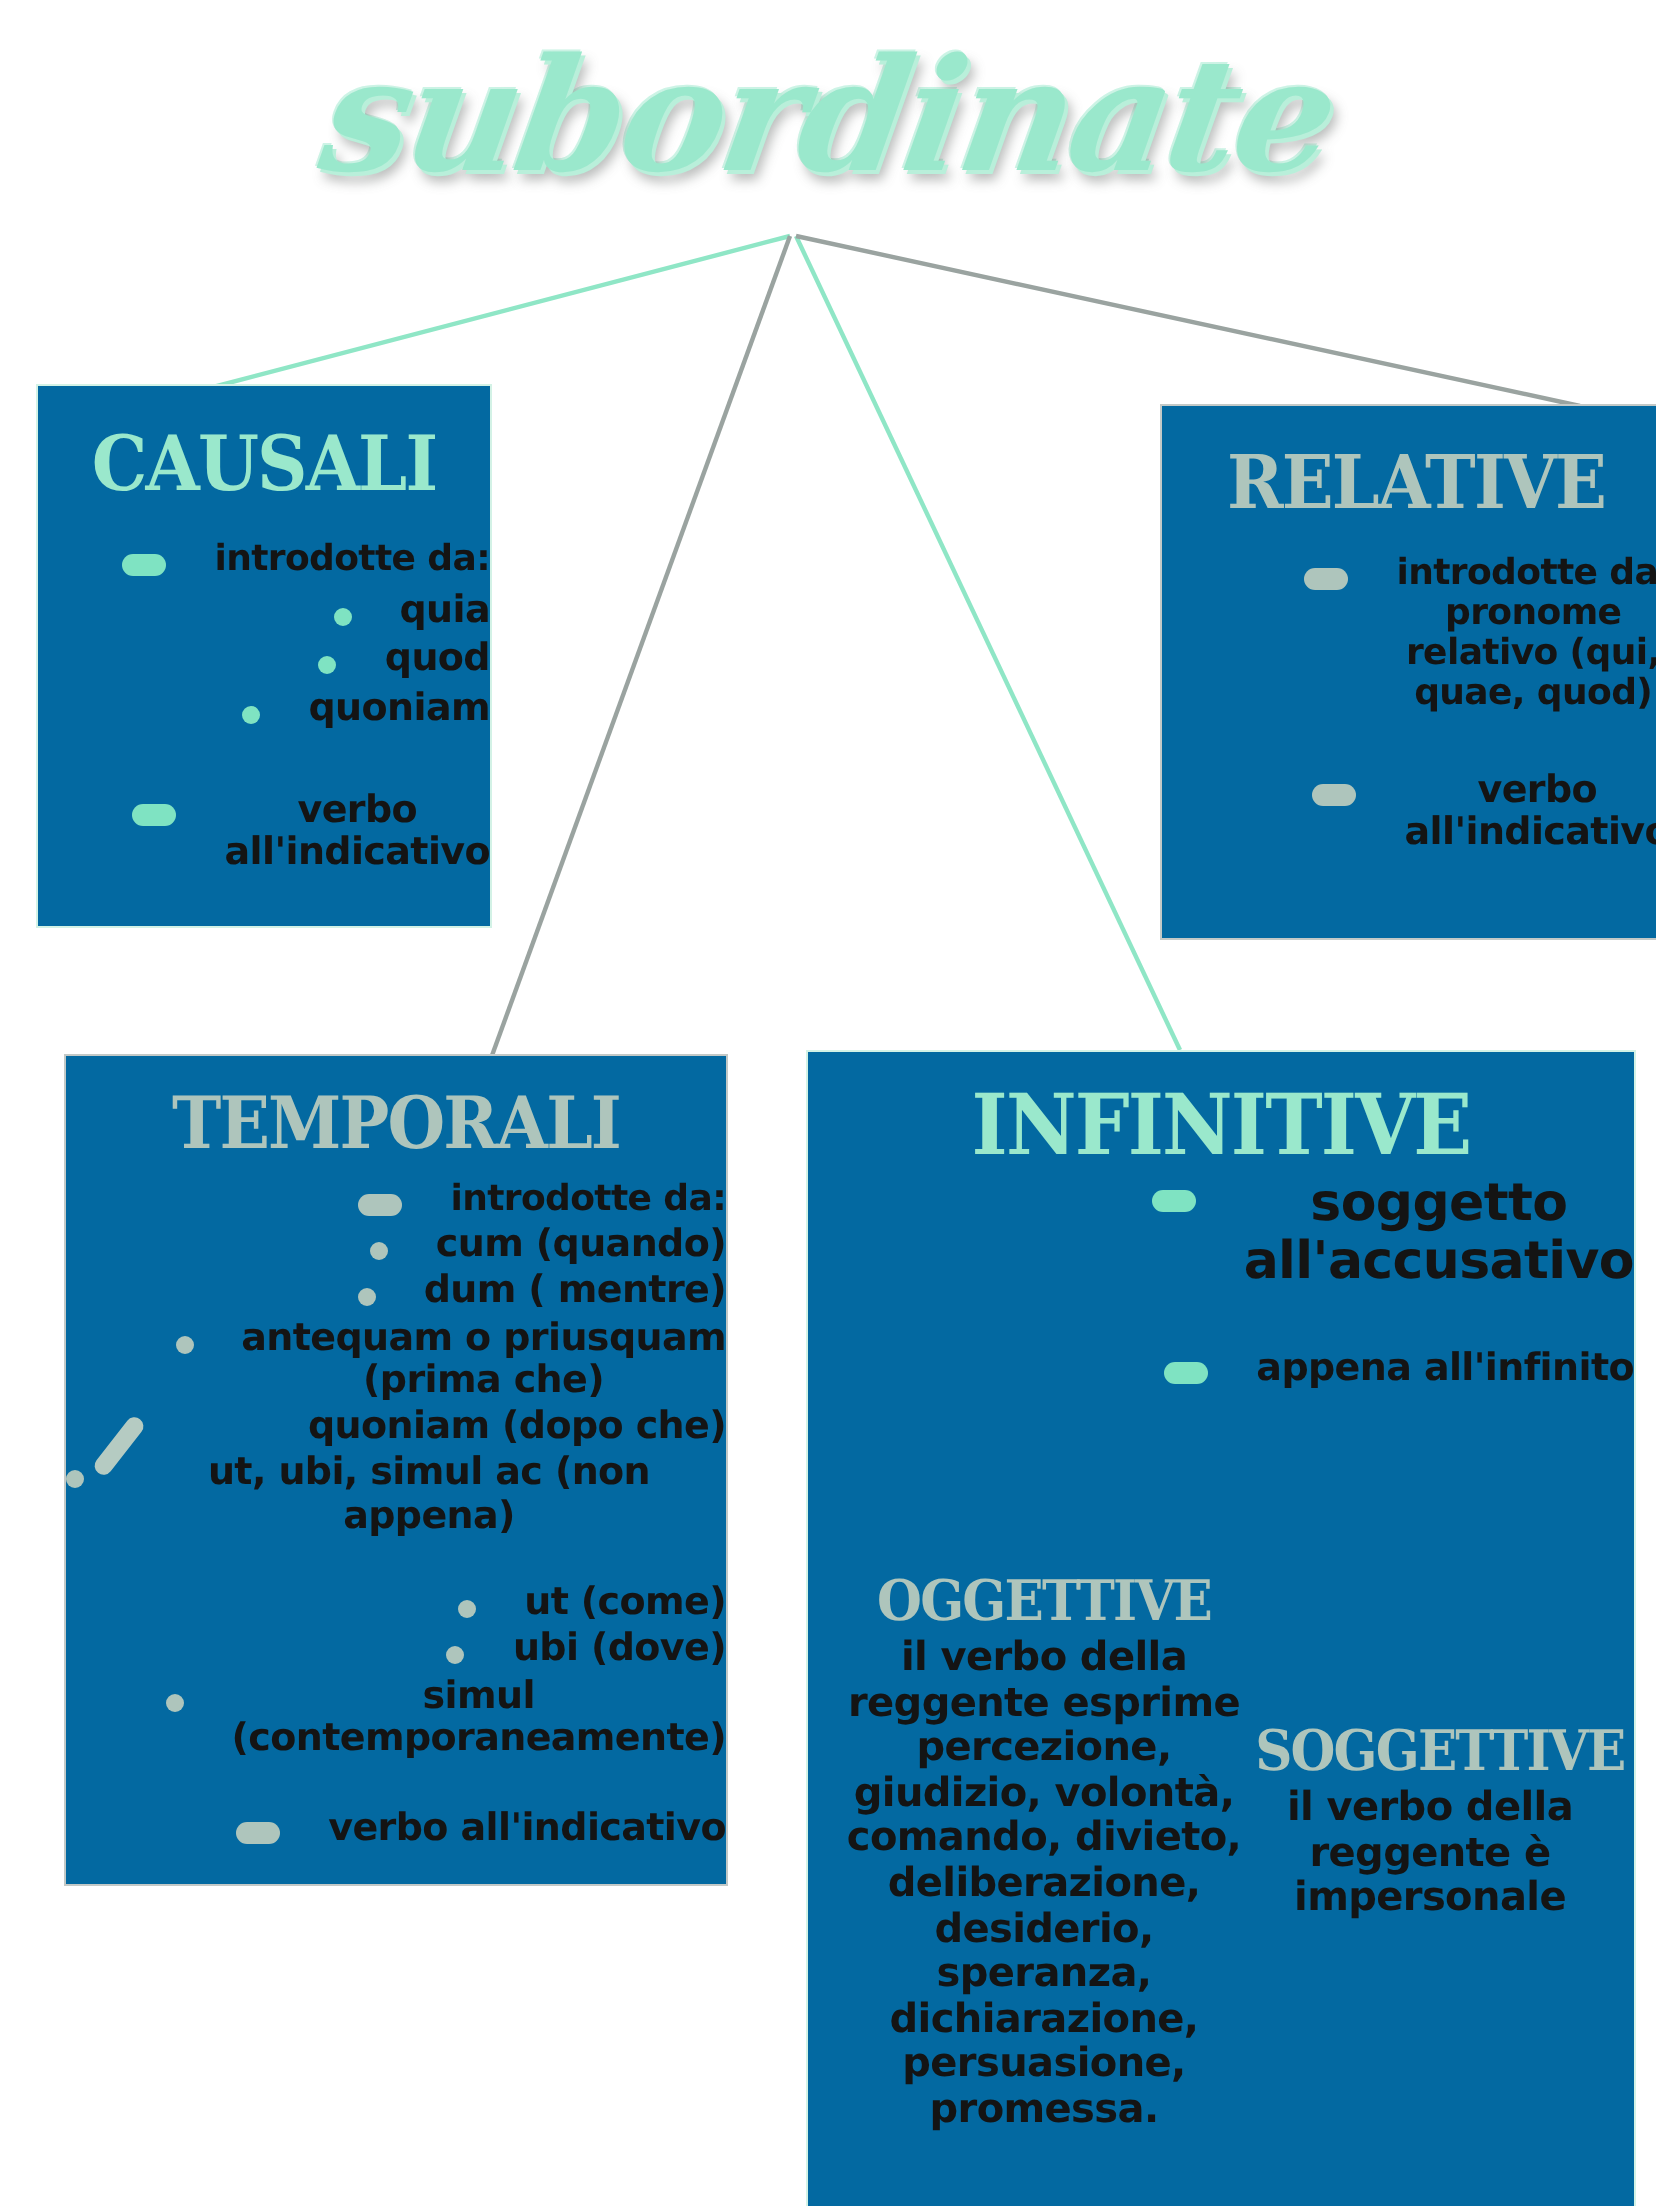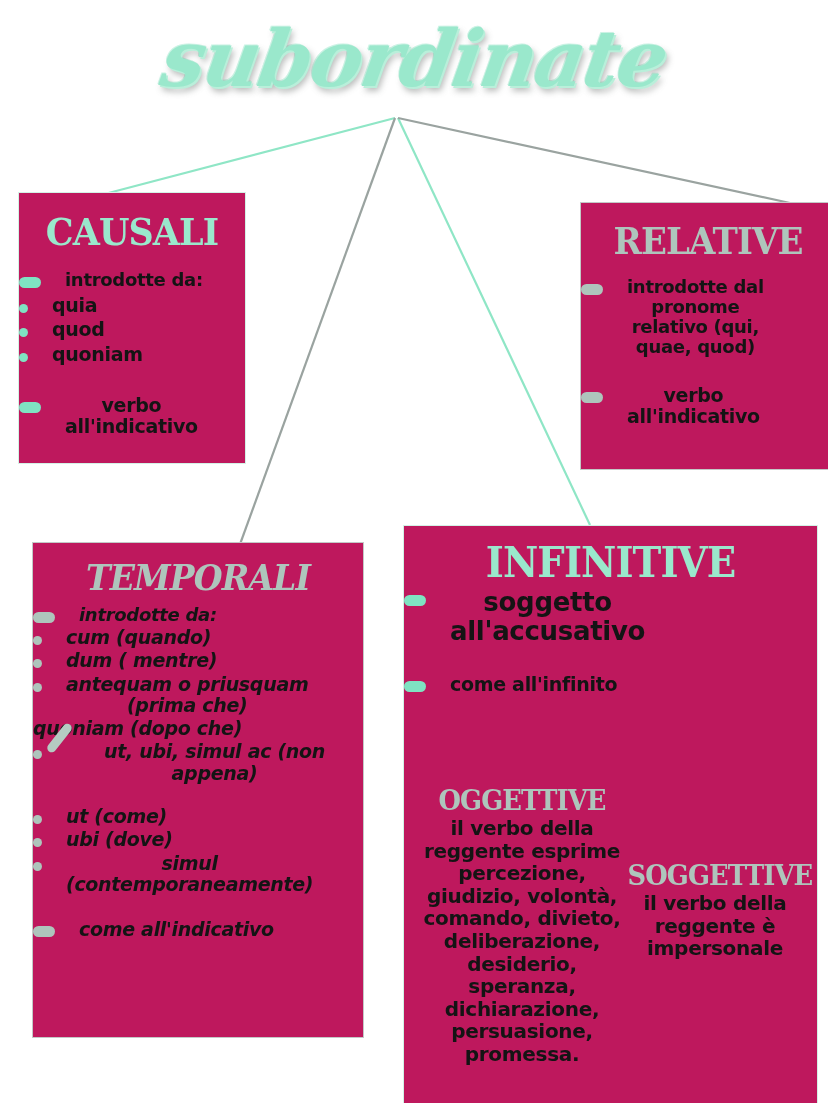--- a/index.html
+++ b/index.html
@@ -21,21 +21,21 @@
     letter-spacing:-2px;
     color:#9ae8cc;
     text-shadow:
       2px 2px 0 #b9efda,
       4px 5px 6px rgba(90,95,92,.42),
       -1px -1px 0 #cdf4e6;
     transform:skewX(-9deg);
   }
 
   
-  .box{position:absolute;background:#be185d;box-sizing:border-box;}
+  .box{position:absolute;background:#0369a1;box-sizing:border-box;}
   .box.mint{border:1.5px solid #d3f2e6;}
   .box.grey{border:1.5px solid #c3c9c7;}
 
   .head{
     text-align:center;
     font-family:"DejaVu Serif", serif;
     font-weight:bold;
     letter-spacing:-1px;
     line-height:1;
     transform:scaleX(.92);
@@ -46,21 +46,21 @@
   .txt{
     font-family:"DejaVu Sans", sans-serif;
     font-weight:bold;
     color:#141414;
     text-align:center;
     line-height:1.12;
     letter-spacing:-.3px;
   }
 
   
-  .row{display:flex;align-items:flex-start;justify-content:flex-start;gap:24px;}
+  .row{display:flex;align-items:flex-start;justify-content:flex-end;gap:24px;}
   .row .t{flex:0 1 auto;}
   .dash{
     display:inline-block;flex:none;border-radius:7px;
     width:22px;height:11px;margin-top:7px;
   }
   .dash.mint{background:#7fe3c2;}
   .dash.sage{background:#aec5bc;}
   .dot{
     display:inline-block;flex:none;border-radius:50%;
     width:9px;height:9px;margin-top:9px;
@@ -81,21 +81,21 @@
   #causali .sub .row{margin-top:3px;}
   #causali .b2{margin-top:30px;font-size:19px;}
 
   
   #relative{left:580px;top:202px;width:256px;height:268px;}
   #relative .head{font-size:37px;margin-top:20px;}
   #relative .b1{margin-top:17px;font-size:18px;}
   #relative .b2{margin-top:27px;font-size:19px;}
 
   
-  #temporali{left:32px;top:542px;width:332px;height:496px;font-style:italic;}
+  #temporali{left:32px;top:527px;width:332px;height:416px;}
   #temporali .head{font-size:36px;margin-top:16px;}
   #temporali .b1{margin-top:10px;font-size:18px;}
   #temporali .lines{font-size:19px;}
   #temporali .lines .row{margin-top:2px;}
   #temporali .grp2{margin-top:22px;font-size:19px;}
   #temporali .grp2 .row{margin-top:2px;}
   #temporali .b2{margin-top:24px;font-size:19px;}
 
   
   #infinitive{left:403px;top:525px;width:415px;height:596px;}
@@ -222,41 +222,41 @@
       </div>
       <div class="row">
         <span class="dot sage"></span>
         <span class="t">simul<br>(contemporaneamente)</span>
       </div>
     </div>
 
     <div class="txt b2">
       <div class="row">
         <span class="dash sage"></span>
-        <span class="t">come all'indicativo</span>
+        <span class="t">verbo all'indicativo</span>
       </div>
     </div>
 
     <div class="slash" style="left:22px;top:178px;"></div>
   </div>
 
   <div class="box mint" id="infinitive">
     <div class="head mint">INFINITIVE</div>
 
     <div class="txt b1">
       <div class="row">
         <span class="dash mint"></span>
         <span class="t">soggetto<br>all'accusativo</span>
       </div>
     </div>
 
     <div class="txt b2">
       <div class="row">
         <span class="dash mint"></span>
-        <span class="t">come all'infinito</span>
+        <span class="t">appena all'infinito</span>
       </div>
     </div>
 
     <div class="subblock" id="oggettive">
       <div class="head sage">OGGETTIVE</div>
       <div class="txt body">il verbo della<br>reggente esprime<br>percezione,<br>giudizio, volontà,<br>comando, divieto,<br>deliberazione,<br>desiderio,<br>speranza,<br>dichiarazione,<br>persuasione,<br>promessa.</div>
     </div>
 
     <div class="subblock" id="soggettive">
       <div class="head sage">SOGGETTIVE</div>

